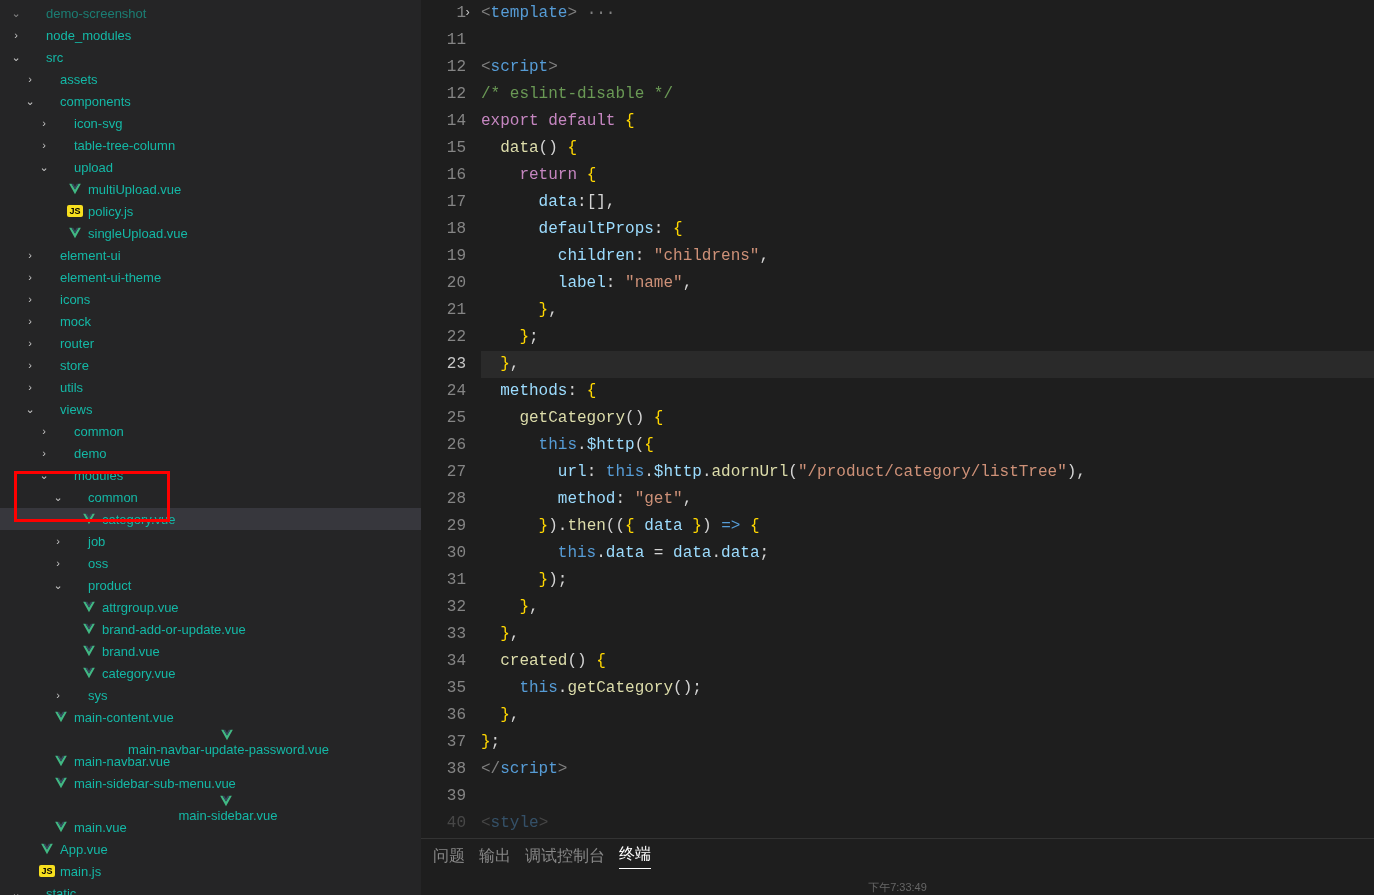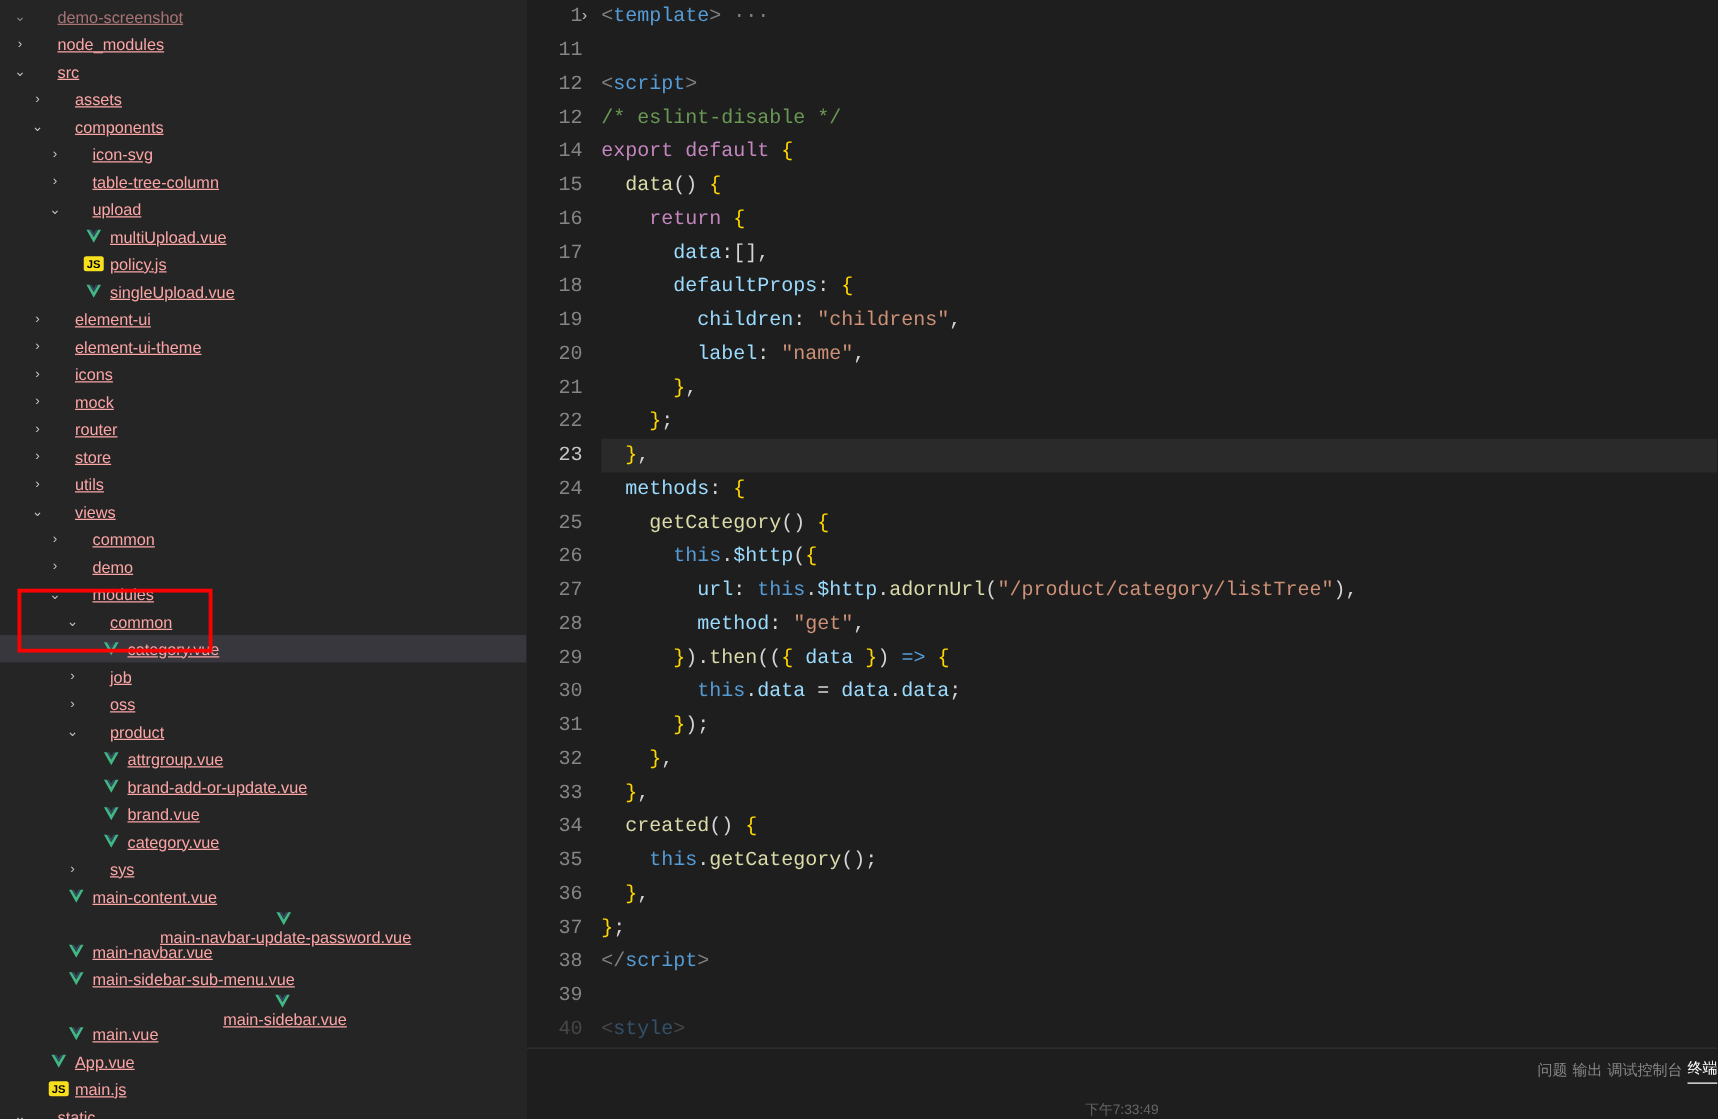--- a/index.html
+++ b/index.html
@@ -41,21 +41,21 @@
 }
 .ficon {
   width: 18px;
   height: 18px;
   display: inline-flex;
   align-items: center;
   justify-content: center;
   margin-right: 4px;
 }
 .ficon svg { width: 14px; height: 14px; }
-.label { color: #fca5a5; text-decoration: underline; }
+.label { color: #14b8a6; }
 .highlight-box {
   position: absolute;
   border: 3px solid #ff0000;
   pointer-events: none;
   left: 14px;
   top: 471px;
   width: 156px;
   height: 51px;
 }
 .editor-area {
@@ -95,23 +95,22 @@
   color: #c5c5c5;
   font-size: 12px;
 }
 .panel-bar {
   height: 35px;
   background: #1e1e1e;
   border-top: 1px solid #333;
   display: flex;
   align-items: center;
   padding-left: 12px;
-  gap: 4px;
-  font-size: 12px;
-  justify-content: flex-end;
+  gap: 14px;
+  font-size: 16px;
 }
 .panel-tab { color: #888; cursor: pointer; }
 .panel-tab.active { color: #fff; border-bottom: 1px solid #fff; padding-bottom: 3px; }
 .status {
   height: 22px;
   background: #1e1e1e;
   color: #666;
   display: flex;
   align-items: flex-end;
   justify-content: center;

